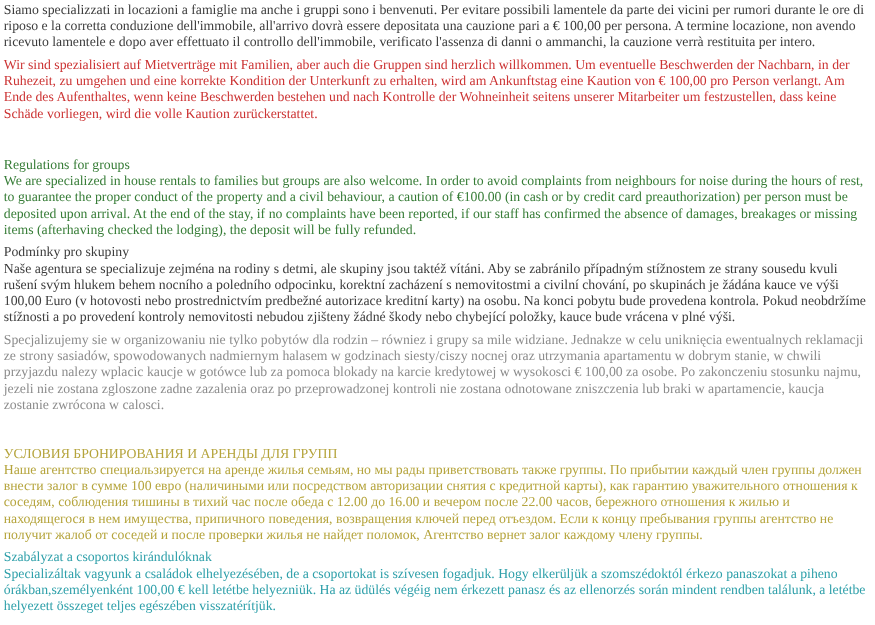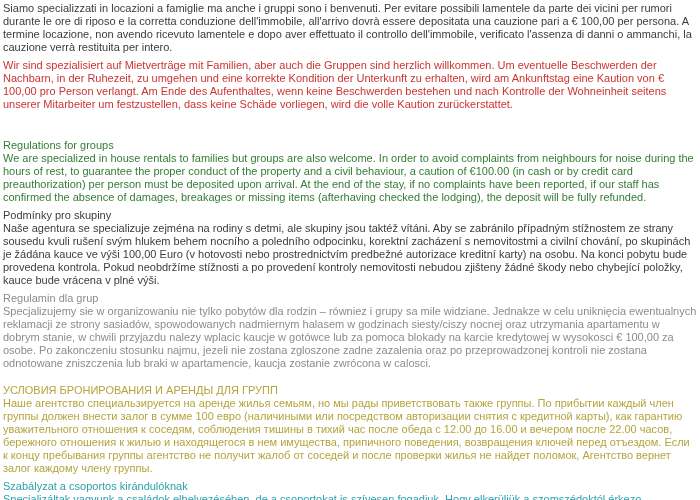--- a/index.html
+++ b/index.html
@@ -13,23 +13,24 @@
     overflow: hidden;
     font-family: "Liberation Sans", "DejaVu Sans", sans-serif;
   }
   .page {
     padding: 2px 3px 0 3px;
     font-size: 11px;
     line-height: 13px;
   }
   .section {
     margin: 0 0 5px 0;
+    font-family: Liberation Serif, serif;
   }
   .section.extra-gap {
-    margin-top: 14px;
+    margin-top: 26px;
   }
   .sec-heading:empty {
     display: none;
   }
   .sec-heading, .sec-body {
     font-size: 11px;
     line-height: 13px;
     font-weight: normal;
   }
 </style>
@@ -51,21 +52,20 @@
     <div class="sec-heading" style="color: rgb(54, 124, 54); margin-top: 28px;">Regulations for groups</div>
     <div class="sec-body" style="color: rgb(54, 124, 54);">We are specialized in house rentals to families but groups are also welcome. In order to avoid complaints from neighbours for noise during the hours of rest, to guarantee the proper conduct of the property and a civil behaviour, a caution of €100.00 (in cash or by credit card preauthorization) per person must be deposited upon arrival. At the end of the stay, if no complaints have been reported, if our staff has confirmed the absence of damages, breakages or missing items (afterhaving checked the lodging), the deposit will be fully refunded.</div>
   </div>
 
   <div class="section">
     <div class="sec-heading" style="color: rgb(60, 60, 60);">Podmínky pro skupiny</div>
     <div class="sec-body" style="color: rgb(60, 60, 60);">Naše agentura se specializuje zejména na rodiny s detmi, ale skupiny jsou taktéž vítáni. Aby se zabránilo případným stížnostem ze strany sousedu kvuli rušení svým hlukem behem nocního a poledního odpocinku, korektní zacházení s nemovitostmi a civilní chování, po skupinách je žádána kauce ve výši 100,00 Euro (v hotovosti nebo prostrednictvím predbežné autorizace kreditní karty) na osobu. Na konci pobytu bude provedena kontrola. Pokud neobdržíme stížnosti a po provedení kontroly nemovitosti nebudou zjišteny žádné škody nebo chybející položky, kauce bude vrácena v plné výši.</div>
   </div>
 
   <div class="section">
-    <div class="sec-heading" style="color: rgb(140, 140, 140);">Regulamin dla grup</div>
     <div class="sec-body" style="color: rgb(140, 140, 140);">Specjalizujemy sie w organizowaniu nie tylko pobytów dla rodzin – równiez i grupy sa mile widziane. Jednakze w celu uniknięcia ewentualnych reklamacji ze strony sasiadów, spowodowanych nadmiernym halasem w godzinach siesty/ciszy nocnej oraz utrzymania apartamentu w dobrym stanie, w chwili przyjazdu nalezy wplacic kaucje w gotówce lub za pomoca blokady na karcie kredytowej w wysokosci € 100,00 za osobe. Po zakonczeniu stosunku najmu, jezeli nie zostana zgloszone zadne zazalenia oraz po przeprowadzonej kontroli nie zostana odnotowane zniszczenia lub braki w apartamencie, kaucja zostanie zwrócona w calosci.</div>
   </div>
 
   <div class="section extra-gap">
     <div class="sec-heading" style="color: rgb(181, 164, 60);">УСЛОВИЯ БРОНИРОВАНИЯ И АРЕНДЫ ДЛЯ ГРУПП</div>
     <div class="sec-body" style="color: rgb(181, 164, 60);">Наше агентство специальзируется на аренде жилья семьям, но мы рады приветствовать также группы. По прибытии каждый член группы должен внести залог в сумме 100 евро (наличиными или посредством авторизации снятия с кредитной карты), как гарантию уважительного отношения к соседям, соблюдения тишины в тихий час после обеда с 12.00 до 16.00 и вечером после 22.00 часов, бережного отношения к жилью и находящегося в нем имущества, припичного поведения, возвращения ключей перед отъездом. Если к концу пребывания группы агентство не получит жалоб от соседей и после проверки жилья не найдет поломок, Агентство вернет залог каждому члену группы.</div>
   </div>
 
   <div class="section">
     <div class="sec-heading" style="color: rgb(47, 160, 170);">Szabályzat a csoportos kirándulóknak</div>

